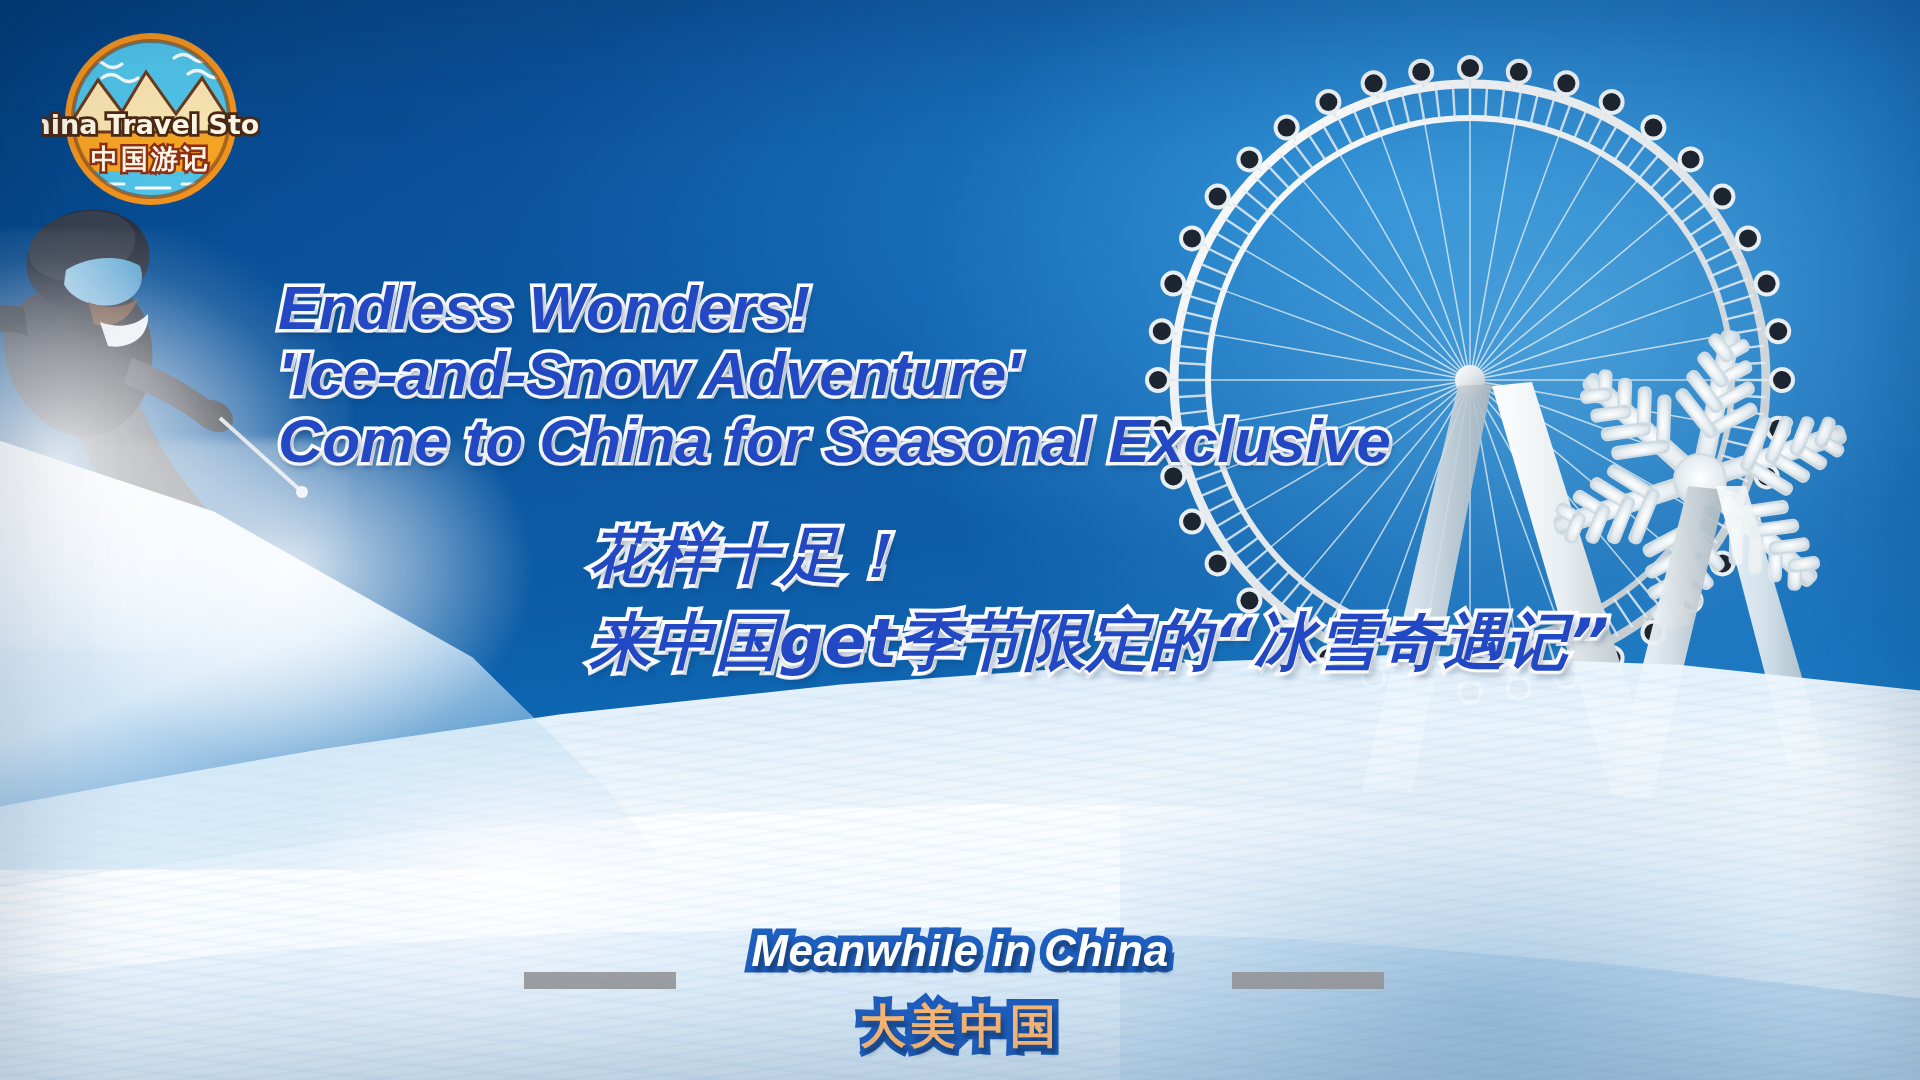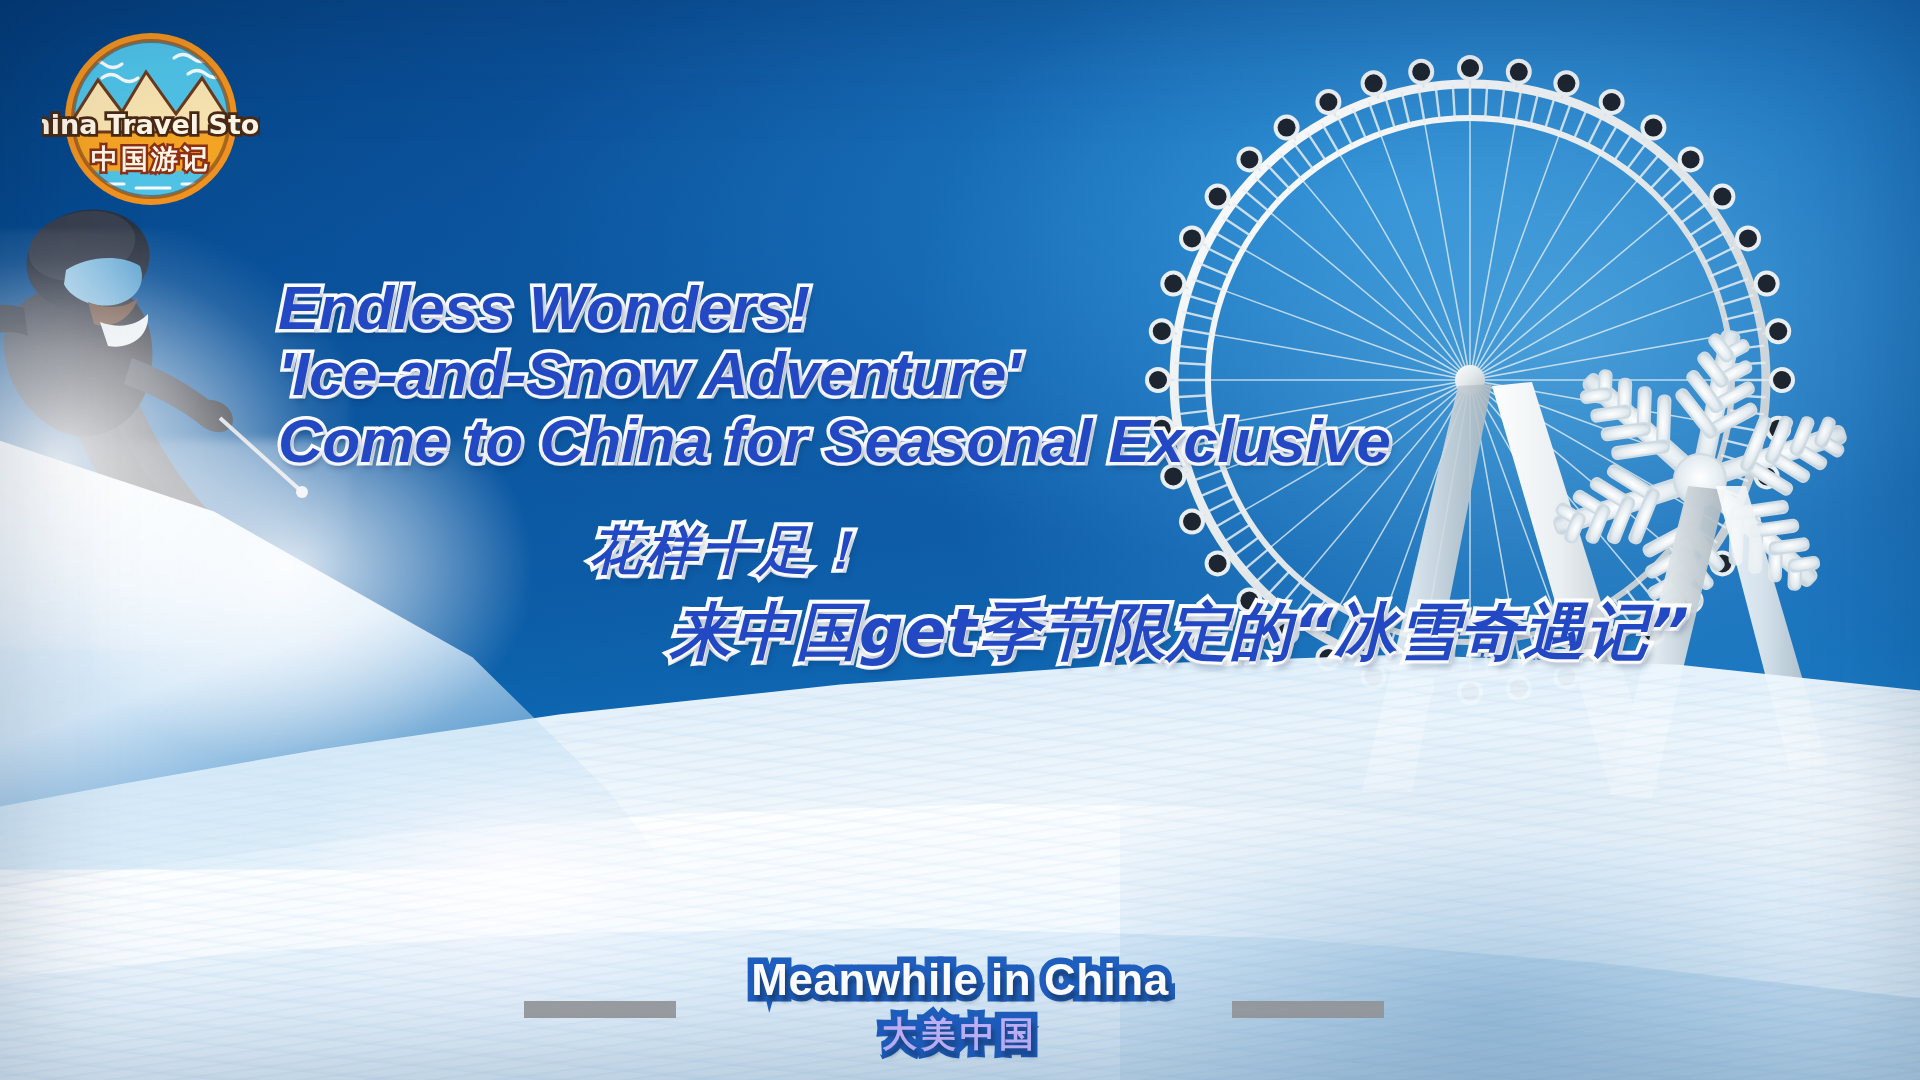--- a/index.html
+++ b/index.html
@@ -167,22 +167,22 @@
     font-style: italic;
     color: #2348c4;
     line-height: 1.18;
     white-space: nowrap;
     -webkit-text-stroke: 8px #ffffff;
     paint-order: stroke fill;
     text-shadow:
       0 3px 0 rgba(255,255,255,0.9),
       3px 6px 7px rgba(6,40,90,0.35);
   }
-  .cn-line.l1 { font-size: 52px; letter-spacing: 4px; }
-  .cn-line.l2 { font-size: 62px; letter-spacing: 1px; margin-top: 14px; text-align: center; }
+  .cn-line.l1 { font-size: 60px; letter-spacing: 4px; }
+  .cn-line.l2 { font-size: 62px; letter-spacing: 1px; margin-top: 14px; }
 
   
   .bottom-strap {
     position: absolute;
     left: 0; right: 0; bottom: 22px;
     display: flex;
     flex-direction: column;
     align-items: center;
   }
   .strap-row {
@@ -197,34 +197,35 @@
     height: 17px;
     background: rgba(150,152,155,0.92);
     top: 46px;
   }
   .bar.left  { left: 524px;  width: 152px; }
   .bar.right { left: 1232px; width: 152px; }
 
   .mw-en {
     font-size: 44px;
     font-weight: 900;
+    font-style: italic;
     letter-spacing: 0.5px;
     color: #ffffff;
     -webkit-text-stroke: 13px #1f5fc0;
     paint-order: stroke fill;
     text-shadow: 3px 6px 4px rgba(20,40,60,0.55);
     white-space: nowrap;
   }
   .mw-cn {
-    margin-top: 6px;
+    margin-top: 20px;
     font-family: "DejaVu Sans", "Liberation Sans", sans-serif;
-    font-size: 35px;
+    font-size: 46px;
     font-weight: 900;
     letter-spacing: 4px;
-    color: #c4b5fd;
+    color: #fdba74;
     -webkit-text-stroke: 13px #1f5fc0;
     paint-order: stroke fill;
     text-shadow: 3px 6px 4px rgba(20,40,60,0.5);
     white-space: nowrap;
   }
 
   
   .vignette {
     position: absolute; inset: 0;
     pointer-events: none;

